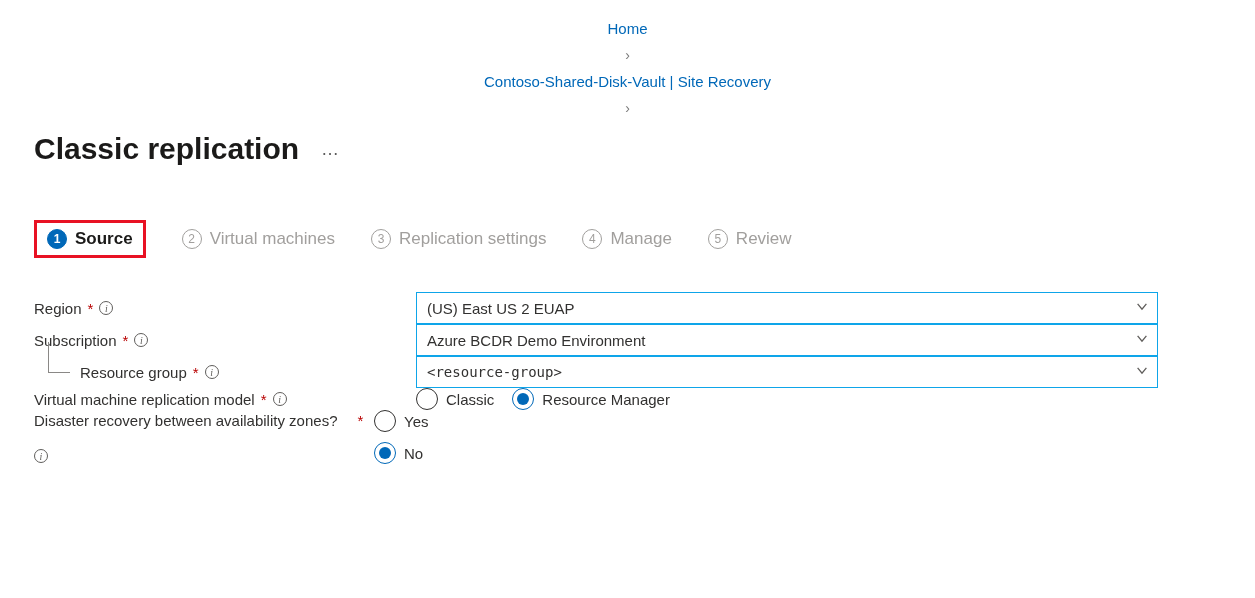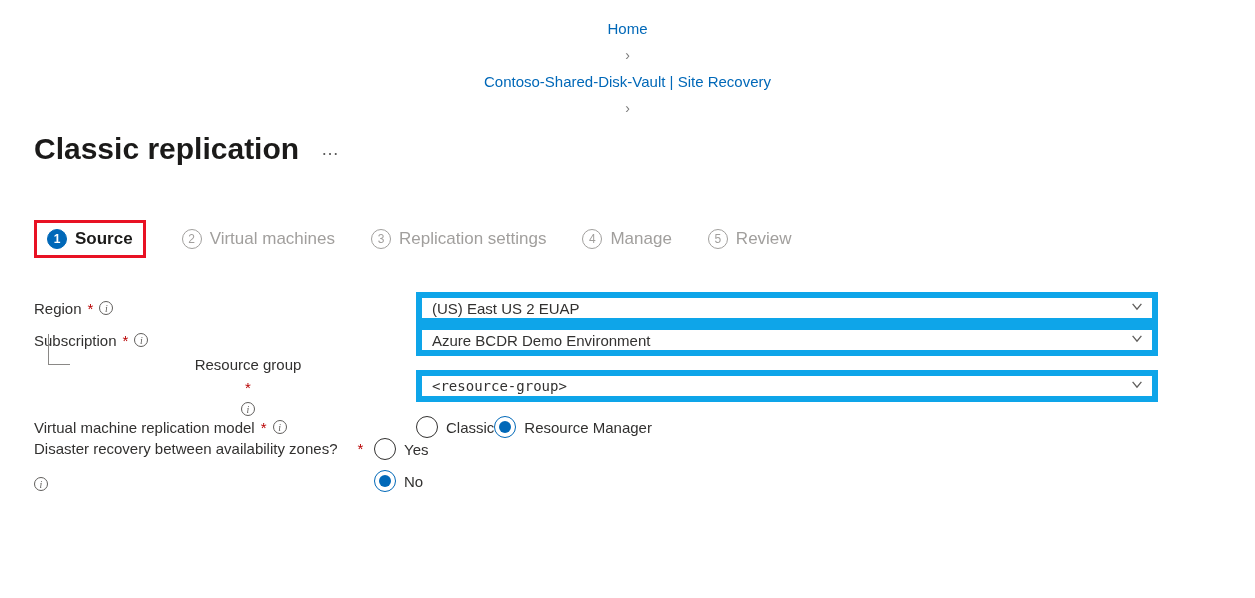--- a/index.html
+++ b/index.html
@@ -47,21 +47,21 @@
   }
   .form-row.multi { align-items: flex-start; }
   .label-col {
     width: 382px;
     display: flex;
     align-items: center;
     gap: 6px;
     font-size: 15px;
     color: #323130;
   }
-  .label-col.indent { padding-left: 46px; position: relative; flex-direction: column;}
+  .label-col.indent { padding-left: 46px; position: relative;}
   .label-col.indent::before {
     content: "";
     position: absolute;
     left: 14px; top: -22px;
     width: 1px; height: 30px;
     background: #8a8886;
   }
   .label-col.indent::after {
     content: "";
     position: absolute;
@@ -75,34 +75,34 @@
     border: 1px solid #605e5c;
     border-radius: 50%;
     display: inline-flex; align-items: center; justify-content: center;
     font-size: 10px; font-style: italic; font-family: Georgia, serif;
     color: #605e5c; cursor: pointer;
     flex-shrink: 0;
   }
   .field-col { flex: 0 0 742px; }
   .dropdown {
     width: 100%;
-    border: 6px solid #0ea5e9;
+    border: 1px solid #0ea5e9;
     height: 32px;
     padding: 0 30px 0 10px;
     display: flex; align-items: center;
     position: relative;
     cursor: pointer;
     font-size: 15px;
     background: #fff;
   }
   .dropdown .chev {
     position: absolute; right: 8px; top: 50%; transform: translateY(-50%);
   }
   .chev svg { width: 14px; height: 14px; stroke: #605e5c; fill: none; stroke-width: 1.5;}
-  .radio-group { display: flex; align-items: flex-end; }
+  .radio-group { display: flex; align-items: flex-end; gap: 18px; }
   .radio-group.vert { flex-direction: column; align-items: flex-start; gap: 10px; text-align: right;}
   .radio-opt { display: flex; align-items: center; gap: 8px; cursor: pointer; font-size: 15px;}
   .radio {
     width: 22px; height: 22px; border-radius: 50%;
     border: 1.5px solid #323130;
     display: flex; align-items: center; justify-content: center;
     background: #fff;
   }
   .radio.sel { border-color: #0068b8; }
   .radio.sel::after {

